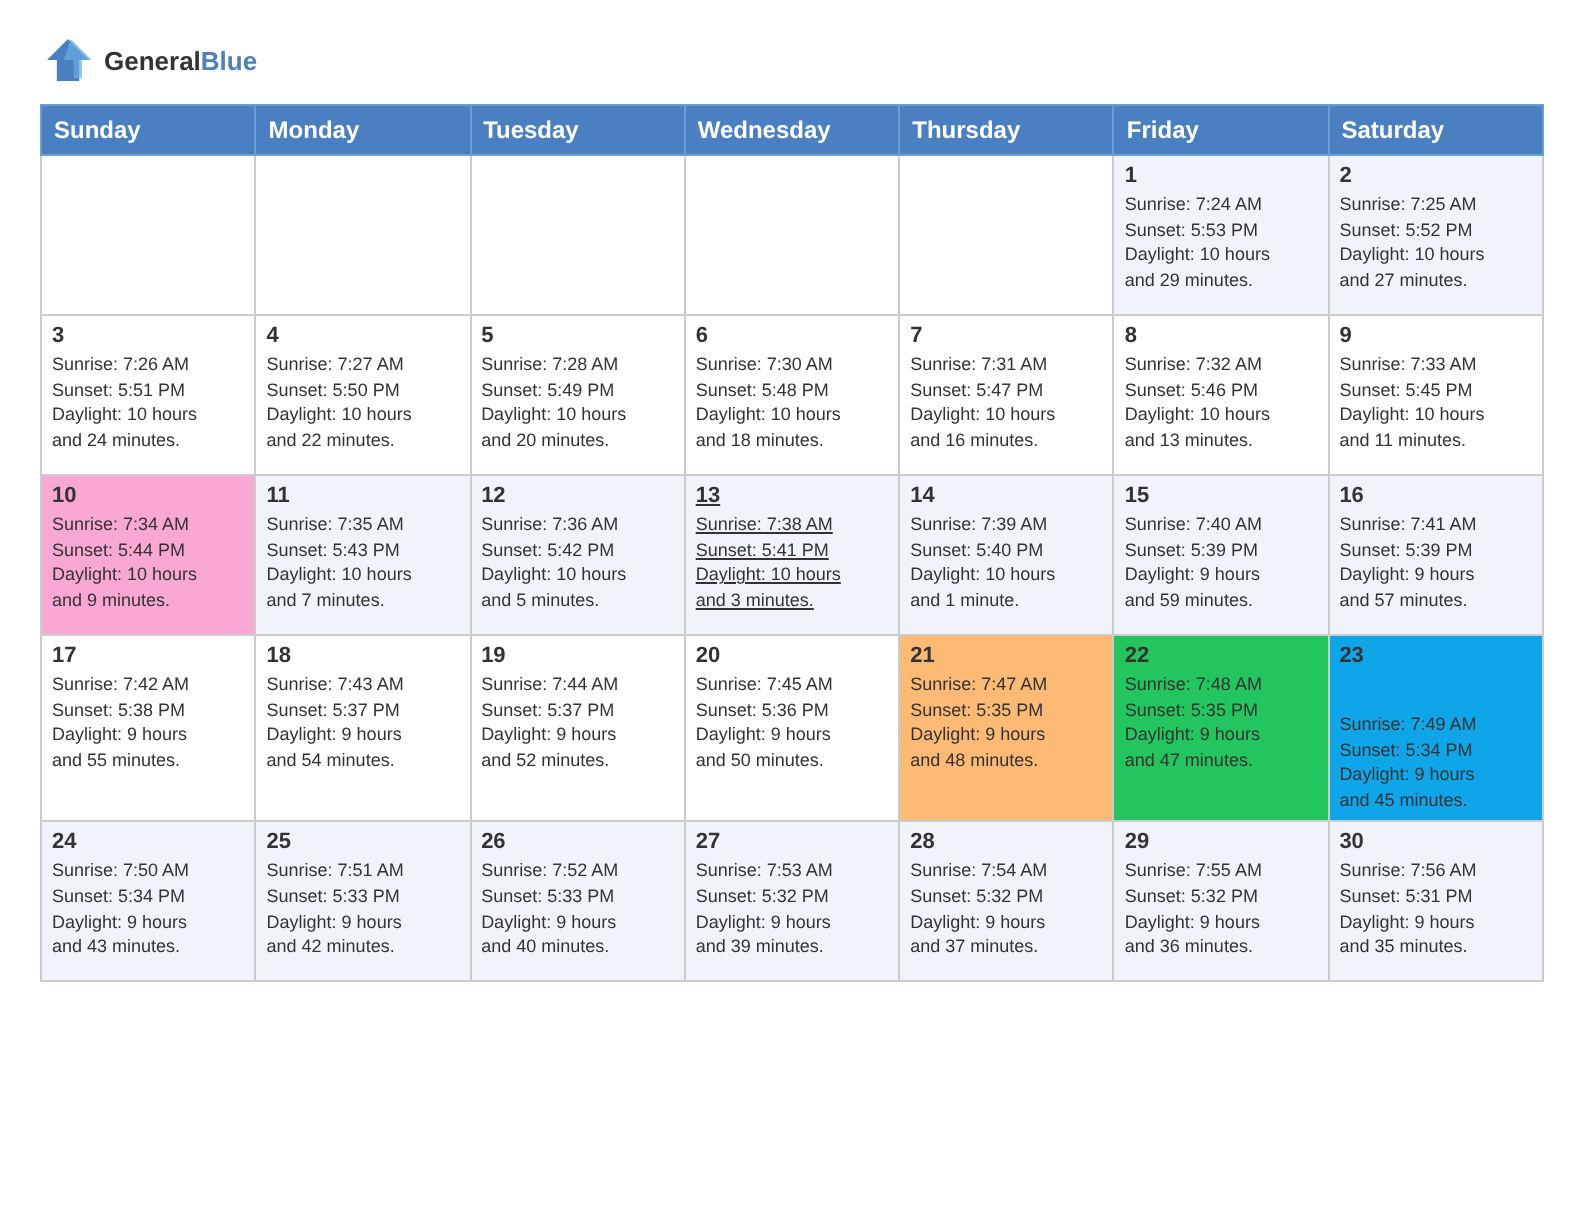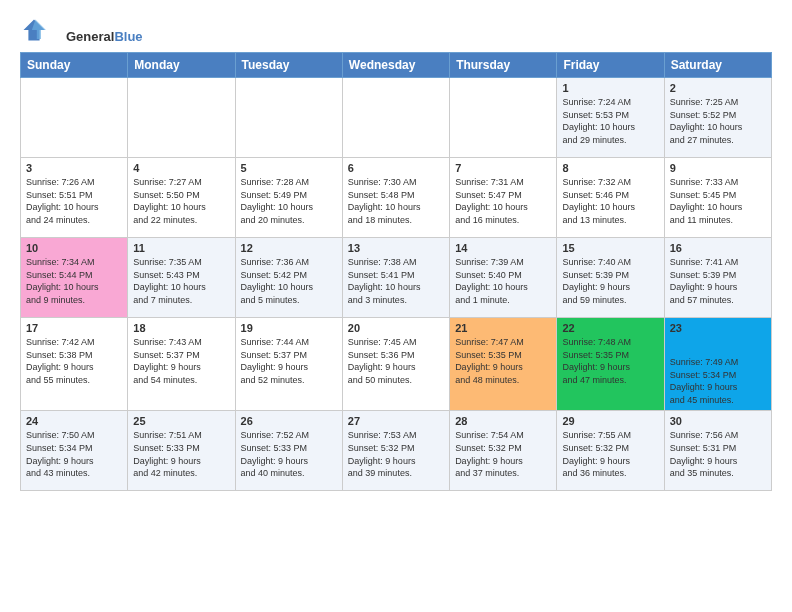--- a/index.html
+++ b/index.html
@@ -15,22 +15,22 @@
       padding: 16px 20px 10px 20px;
     }
     .header-row {
       display: flex;
       justify-content: space-between;
       align-items: flex-start;
       margin-bottom: 8px;
     }
     .logo {
       display: flex;
-      align-items: flex-end;
-      gap: 18px;
+      align-items: center;
+      gap: 4px;
     }
     .logo-icon {
       width: 28px;
       height: 28px;
     }
     .title-block {
       text-align: right;
     }
     .month-title {
       font-size: 32px;
@@ -205,21 +205,21 @@
 Daylight: 10 hours
 and 7 minutes.</div>
           </td>
           <td style="background: rgb(240, 244, 250);">
             <span class="day-num">12</span>
             <div class="day-detail" style="white-space: pre-line;">Sunrise: 7:36 AM
 Sunset: 5:42 PM
 Daylight: 10 hours
 and 5 minutes.</div>
           </td>
-          <td style="background: rgb(240, 244, 250);">
+          <td style="background: rgb(240, 244, 250); text-decoration: underline;">
             <span class="day-num">13</span>
             <div class="day-detail" style="white-space: pre-line;">Sunrise: 7:38 AM
 Sunset: 5:41 PM
 Daylight: 10 hours
 and 3 minutes.</div>
           </td>
           <td style="background: rgb(240, 244, 250);">
             <span class="day-num">14</span>
             <div class="day-detail" style="white-space: pre-line;">Sunrise: 7:39 AM
 Sunset: 5:40 PM

